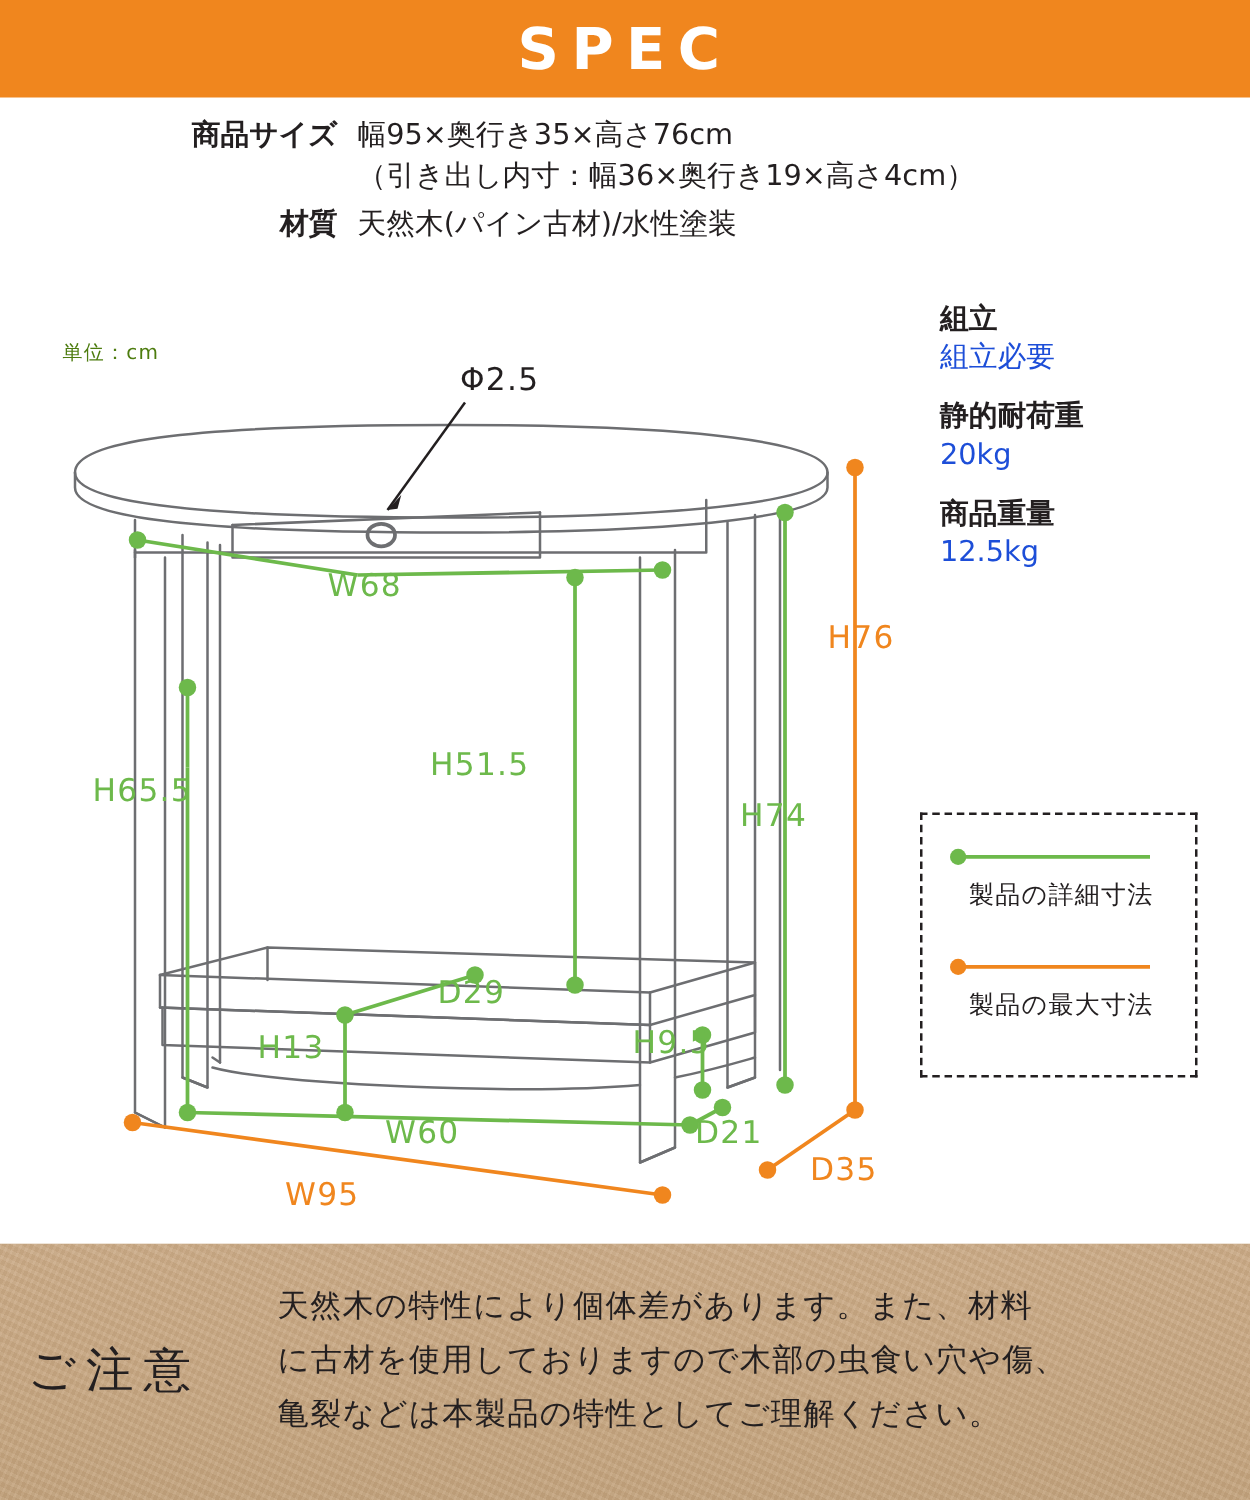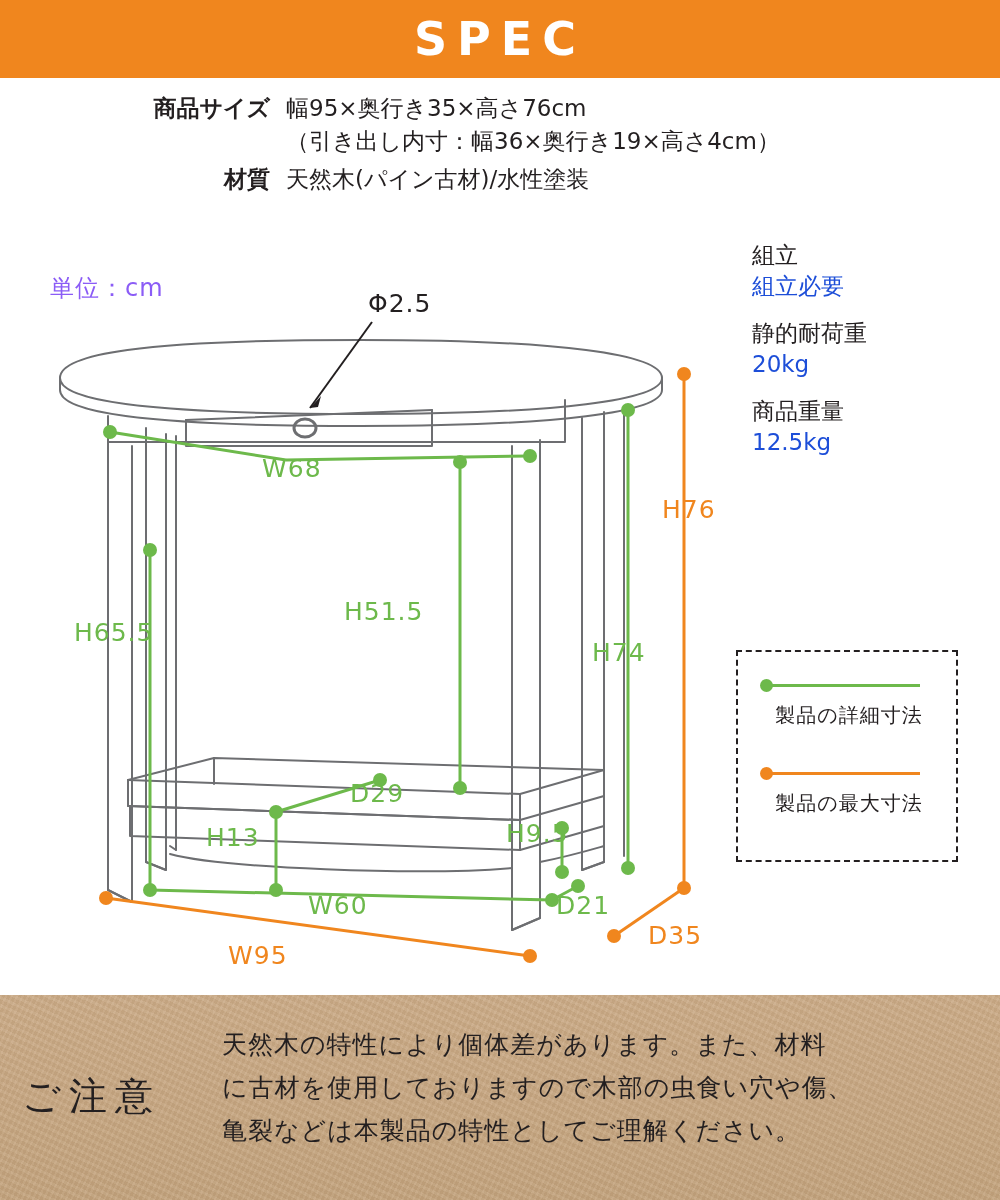--- a/index.html
+++ b/index.html
@@ -31,29 +31,29 @@
     line-height:1.45;
     margin-left:12px;
   }
   .spec-value{
     margin-left:16px;font-size:23px;color:#231f20;line-height:1.45;
   }
   .spec-value .sub{display:block;font-size:23px;}
 
   
   .unit{
-    position:absolute;left:50px;top:272px;font-size:24px;color:#8b5cf6;
+    position:absolute;left:50px;top:272px;font-size:16px;color:#4d7c0f;
     letter-spacing:1px;
     text-align:center;
   }
 
   
   .right-col{position:absolute;left:752px;top:240px;width:240px;}
   .rc-block{margin-bottom:16px;}
-  .rc-title{font-size:23px;font-weight:normal;color:#231f20;line-height:1.35;}
+  .rc-title{font-size:23px;font-weight:bold;color:#231f20;line-height:1.35;}
   .rc-text{font-size:23px;color:#1d4ed8;line-height:1.35;}
 
   
   .legend{
     position:absolute;left:736px;top:650px;width:222px;height:212px;
     border:2px dashed #231f20;
     box-sizing:border-box;
   }
   .legend-item{position:absolute;left:0;width:222px;}
   .legend-item.one{top:22px;}

